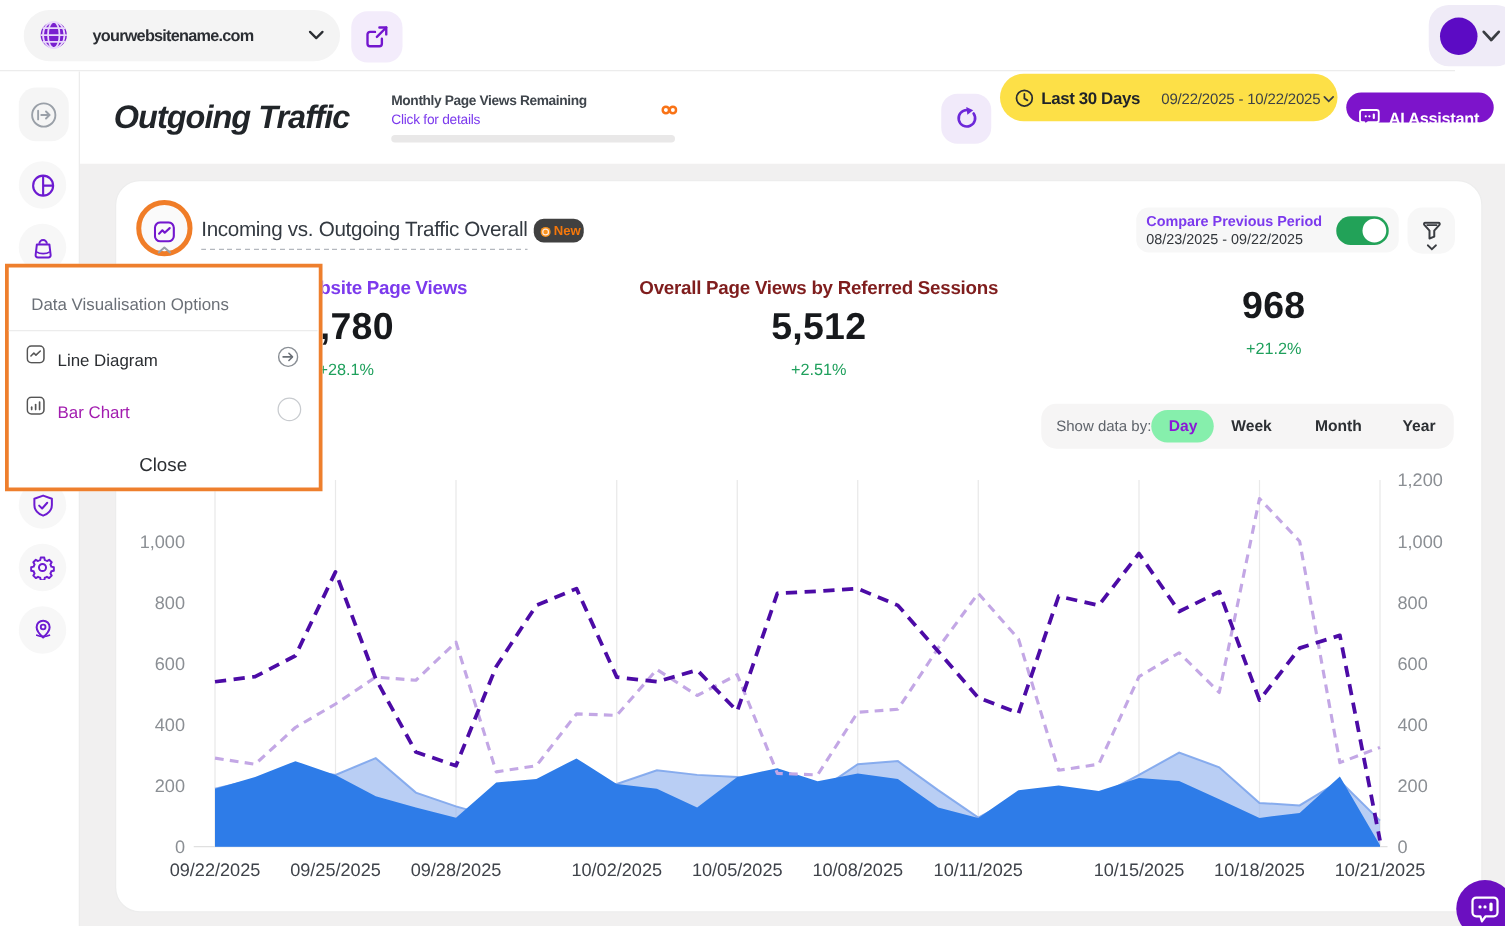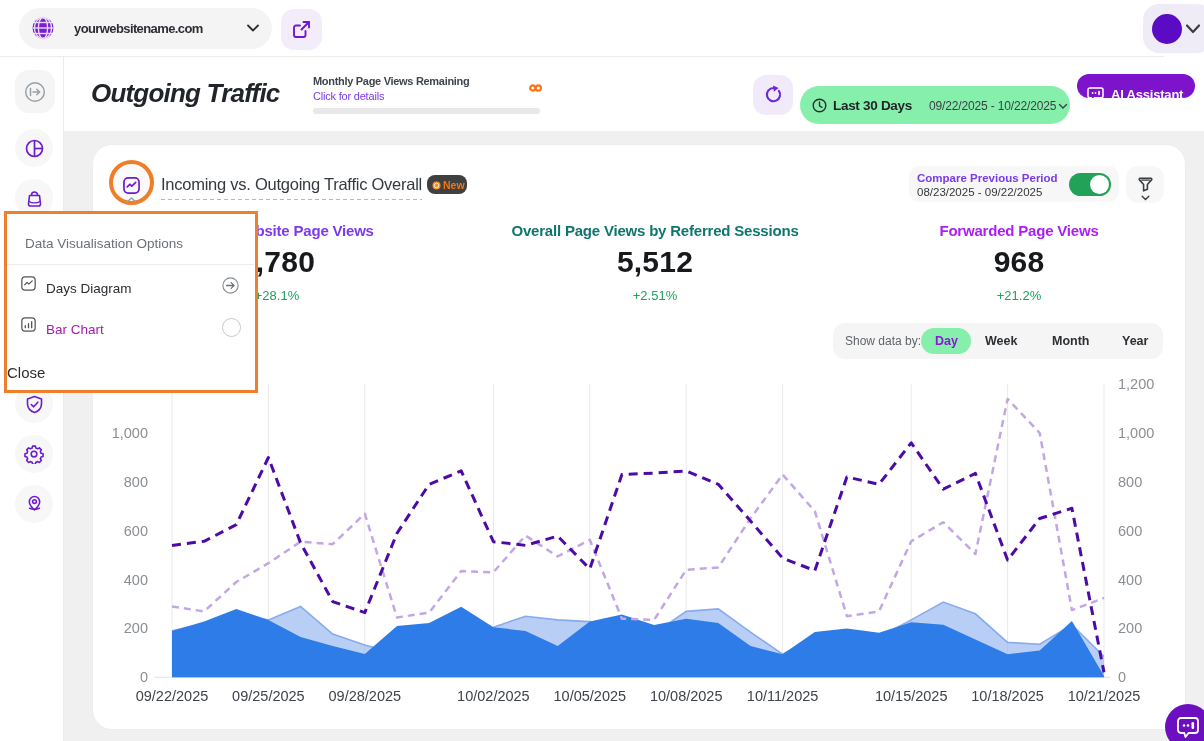--- a/index.html
+++ b/index.html
@@ -28,22 +28,22 @@
   #togglebtn { position:absolute; left:15px; top:70px; width:40px; height:43px;
     background:#f5f5f5; border-radius:14px; display:flex; align-items:center; justify-content:center; }
 
   
   #h1 { position:absolute; left:91px; top:78px; font-size:26px; font-weight:bold; color:#212529; letter-spacing:-0.8px; z-index:5;font-style:italic;}
   #mtitle { position:absolute; left:313px; top:75px; font-size:11px; font-weight:bold; color:#3f454c; letter-spacing:-0.3px; z-index:5;}
   #mlink  { position:absolute; left:313px; top:90px; font-size:11px; color:#7c3aed; letter-spacing:-0.2px; z-index:5;}
   #mbar { position:absolute; left:313px; top:108px; width:227px; height:6px; border-radius:3px; background:#e9e8e8; z-index:5;}
   #refreshbtn { position:absolute; left:753px; top:75px; width:40px; height:40px;
     background:#f1eafa; border-radius:13px; z-index:5;}
-  #datepill { position:absolute; left:800px; top:86px; width:270px; height:38px;
-    background:#86efac; border-radius:19px; z-index:5;}
+  #datepill { position:absolute; left:800px; top:59px; width:270px; height:38px;
+    background:#fde047; border-radius:19px; z-index:5;}
   #dp-bold { position:absolute; left:33px; top:12px; font-size:13.5px; font-weight:bold; color:#1f2328; letter-spacing:-0.3px; white-space:nowrap;}
   #dp-range { position:absolute; left:129px; top:13px; font-size:12px; color:#3c4046; letter-spacing:-0.15px; white-space:nowrap;}
   #aibtn { position:absolute; left:1077px; top:74px; width:118px; height:24px;
     background:#7d14cb; border-radius:14px; z-index:5;}
   #aibtn span { position:absolute; left:34px; top:13px; font-size:13px; font-weight:bold; color:#fff; letter-spacing:-0.2px; white-space:nowrap;}
 
   
   #main { position:absolute; left:64px; top:131px; width:1140px; height:610px; background:#f1f0f0; }
   #card { position:absolute; left:28px; top:13px; width:1094px; height:586px; background:#fff;
     border-radius:20px; border:1px solid #ededed; }
@@ -55,21 +55,21 @@
   .mcol .d { font-size:13px; color:#1fa05c; margin-top:9px; }
   .sbopt { position:absolute; top:11px; font-size:12.5px; font-weight:bold; color:#2c2f33; }
 
   
   #panel { position:absolute; left:4px; top:211px; width:254px; height:182px; background:#fff;
     border:3.5px solid #ee7f2d; z-index:20; }
   #panel .head { position:absolute; left:18px; top:22px; font-size:13.5px; color:#6b7077; }
   #panel .div { position:absolute; left:0px; top:50px; width:247px; height:1px; background:#ececec; }
   #panel .r1t { position:absolute; left:39px; top:67px; font-size:13.5px; color:#2a2d31; }
   #panel .r2t { position:absolute; left:39px; top:108px; font-size:13.5px; color:#a21caf; }
-  #panel .close { position:absolute; left:0; top:150px; width:247px; text-align:left; font-size:15px; color:#2a2d31; }
+  #panel .close { position:absolute; left:0; top:150px; width:247px; text-align:center; font-size:15px; color:#2a2d31; }
   #panel .circ { position:absolute; left:215px; top:104px; width:19px; height:19px; border-radius:50%; border:1.5px solid #c8cbcf; }
 
   
   #chat { position:absolute; left:1165px; top:704px; width:46px; height:46px; border-radius:50%;
     background:#6b0fc0; z-index:30; display:flex; align-items:center; justify-content:center;}
 
   svg text { font-family:"Liberation Sans", sans-serif; }
 </style>
 </head>
 <body>
@@ -264,26 +264,25 @@
     <path d="M1.2 1.2 L4.5 4.4 L7.8 1.2" stroke="#3a3d42" stroke-width="1.4" fill="none" stroke-linecap="round"></path>
   </svg>
 </div>
 
 <div class="mcol" style="left:157px;top:222px;width:240px;">
   <div class="t" style="color:#7c3aed">Overall Website Page Views</div>
   <div class="v">3,780</div>
   <div class="d">+28.1%</div>
 </div>
 <div class="mcol" style="left:505px;top:222px;width:300px;">
-  <div class="t" style="color:#0f766e">Overall Page Views by Referred Sessions</div>
+  <div class="t" style="color:#7f1d1d">Overall Page Views by Referred Sessions</div>
   <div class="v">5,512</div>
   <div class="d">+2.51%</div>
 </div>
 <div class="mcol" style="left:899px;top:222px;width:240px;">
-  <div class="t" style="color:#ab1ef5">Forwarded Page Views</div>
   <div class="v">968</div>
   <div class="d">+21.2%</div>
 </div>
 
 <div class="abs" style="left:833px;top:323px;width:330px;height:36px;border-radius:12px;background:#f6f5f5;z-index:2">
   <span style="position:absolute;left:12px;top:11px;font-size:12px;color:#5f646b">Show data by:</span>
   <div style="position:absolute;left:88px;top:5px;width:50px;height:26px;border-radius:13px;background:#86efac">
     <span style="position:absolute;left:14px;top:6px;font-size:12.5px;font-weight:bold;color:#8b17d6">Day</span>
   </div>
   <span class="sbopt" style="left:152px">Week</span>
@@ -291,21 +290,21 @@
   <span class="sbopt" style="left:289px">Year</span>
 </div>
 
 <div id="panel">
   <div class="head">Data Visualisation Options</div>
   <div class="div"></div>
   <svg class="abs" style="left:14px;top:62px" width="15" height="15" viewBox="0 0 18 18">
     <rect x="1" y="1" width="16" height="16" rx="4" stroke="#555" stroke-width="1.5" fill="none"></rect>
     <path d="M4.5 10.5 L7.3 7.7 L9.3 9.7 L13.5 5.8" stroke="#555" stroke-width="1.5" fill="none" stroke-linecap="round" stroke-linejoin="round"></path>
   </svg>
-  <div class="r1t">Days Diagram</div>
+  <div class="r1t">Line Diagram</div>
   <svg class="abs" style="left:215px;top:63px" width="17" height="17" viewBox="0 0 19 19">
     <circle cx="9.5" cy="9.5" r="8.5" stroke="#8a8f95" stroke-width="1.3" fill="none"></circle>
     <line x1="5" y1="9.5" x2="13" y2="9.5" stroke="#6b7077" stroke-width="1.4" stroke-linecap="round"></line>
     <path d="M10.2 6.3 L13.4 9.5 L10.2 12.7" stroke="#6b7077" stroke-width="1.4" fill="none" stroke-linecap="round" stroke-linejoin="round"></path>
   </svg>
   <svg class="abs" style="left:14px;top:103px" width="15" height="15" viewBox="0 0 18 18">
     <rect x="1" y="1" width="16" height="16" rx="4" stroke="#555" stroke-width="1.5" fill="none"></rect>
     <line x1="5.2" y1="12.8" x2="5.2" y2="10.5" stroke="#555" stroke-width="1.6" stroke-linecap="round"></line>
     <line x1="9" y1="12.8" x2="9" y2="8" stroke="#555" stroke-width="1.6" stroke-linecap="round"></line>
     <line x1="12.8" y1="12.8" x2="12.8" y2="5.5" stroke="#555" stroke-width="1.6" stroke-linecap="round"></line>

